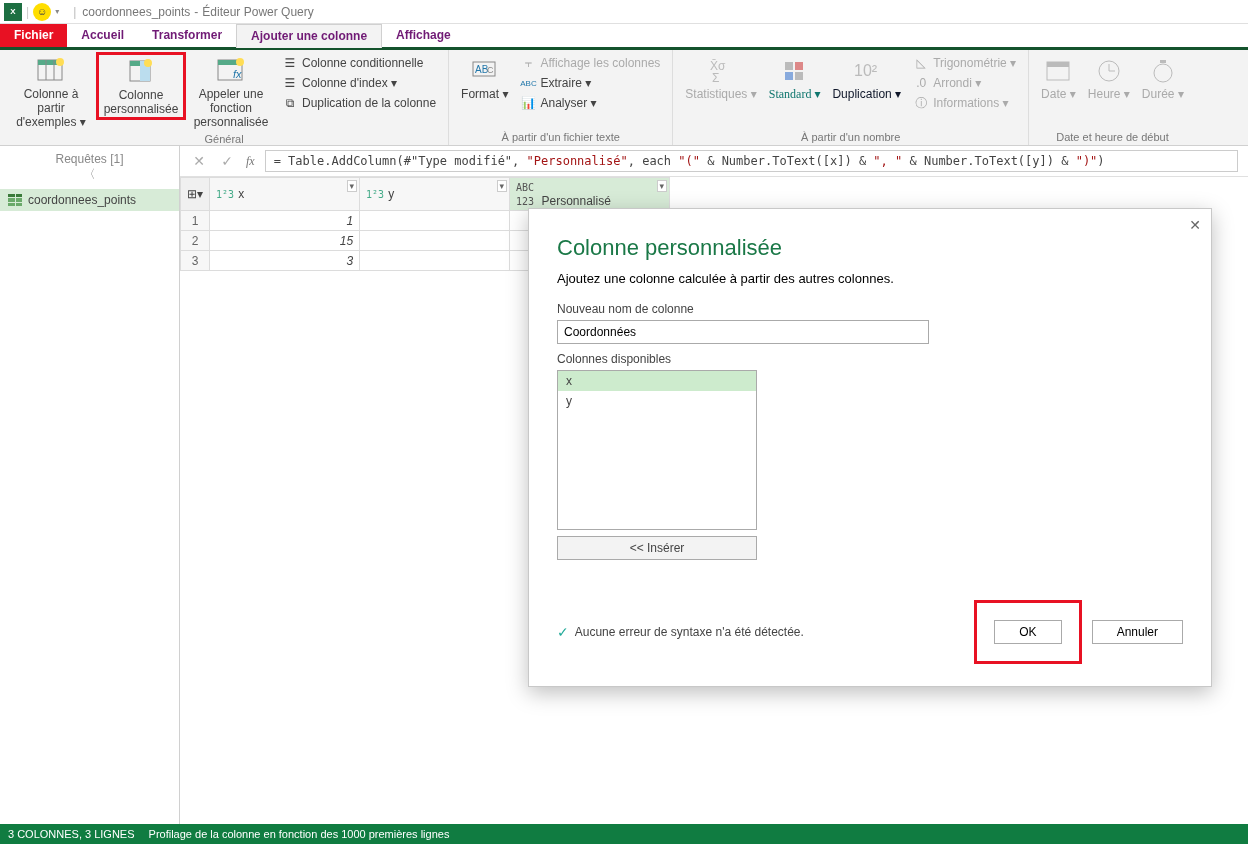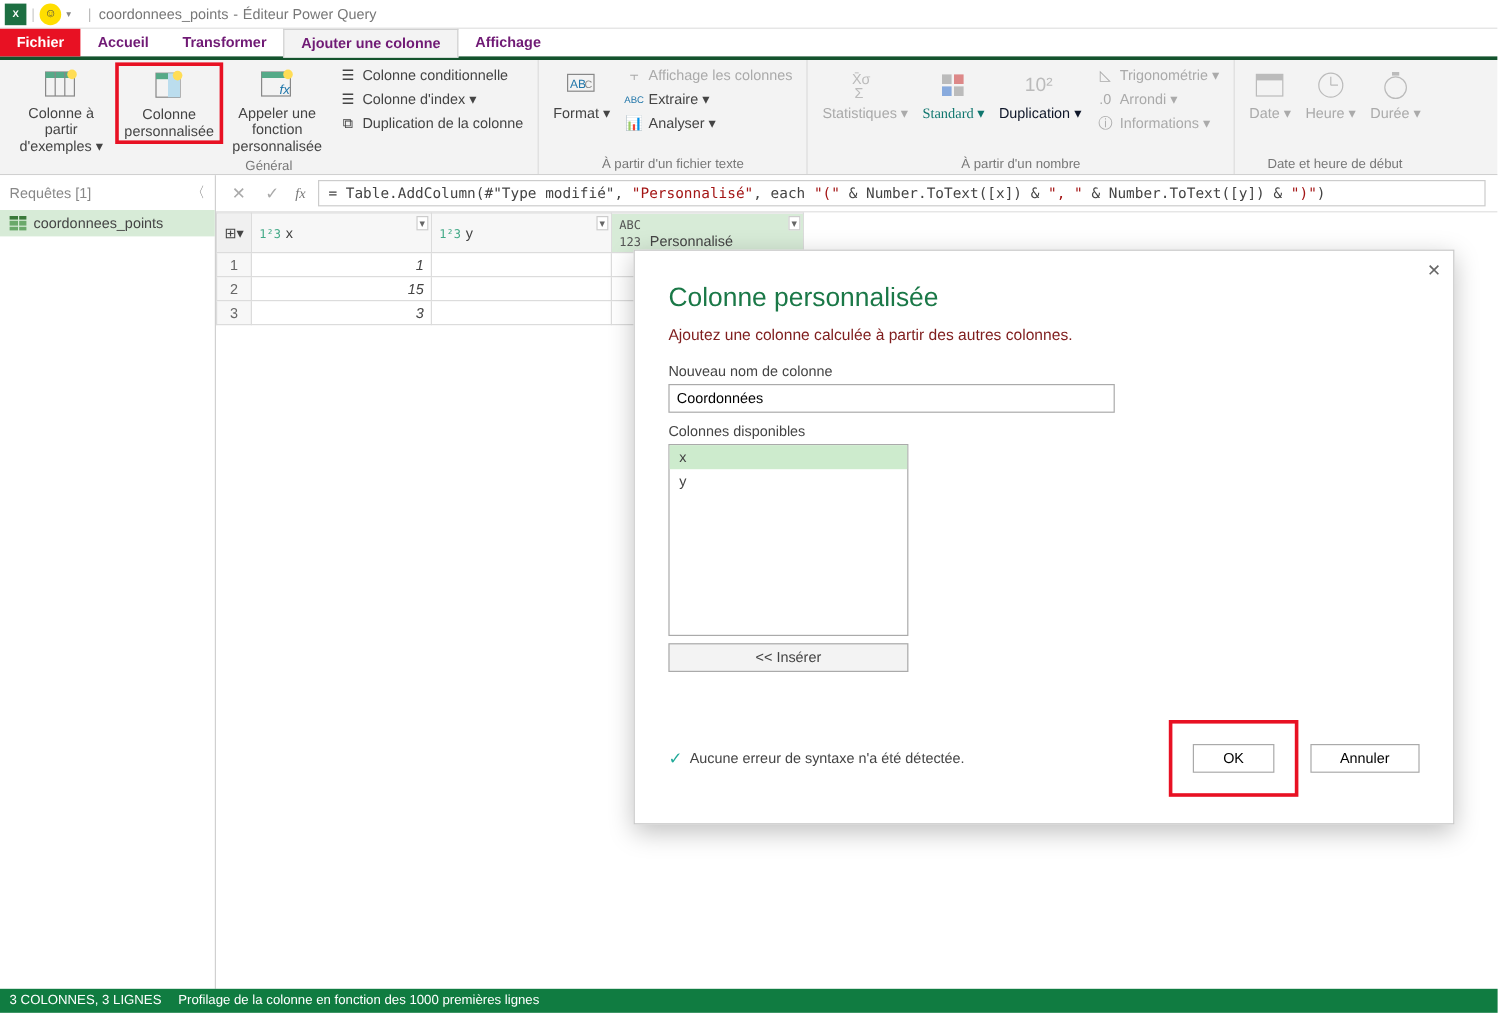--- a/index.html
+++ b/index.html
@@ -28,21 +28,21 @@
   .bigbtn .ico { width: 32px; height: 32px; margin-bottom: 2px; display:flex; align-items:center; justify-content:center; }
   .bigbtn.highlight { border: 3px solid #e81123; padding: 0 4px; }
   .smallbtns { display: flex; flex-direction: column; justify-content: flex-start; gap: 2px; padding: 2px 4px; }
   .smallbtn { display: flex; align-items: center; gap: 4px; cursor: pointer; white-space: nowrap; padding: 1px 2px; }
   .smallbtn.gray { color: #aaa; }
   .smallbtn .ico { width: 16px; height: 16px; display:flex; align-items:center; justify-content:center; }
   
   
   .body { display: flex; height: calc(844px - 24px - 26px - 96px - 20px); }
   .sidebar { width: 180px; border-right: 1px solid #d0d0d0; background: #fff; }
-  .sidebar-head { display:flex; justify-content: space-between; align-items: center; padding: 6px 8px; color: #888; font-size: 12px; }
+  .sidebar-head { display:flex; justify-content: space-between; align-items: center; padding: 6px 8px; color: #888; font-size: 12px; flex-direction: column; }
   .sidebar-item { display:flex; align-items:center; gap:6px; padding: 4px 8px; background: #d7ebd7; cursor:pointer; }
   
   .main { flex: 1; display: flex; flex-direction: column; background: #fff; position: relative; }
   .fbar { display: flex; align-items: center; border-bottom: 1px solid #e0e0e0; padding: 4px 10px; gap: 10px; }
   .fbar .btn { color: #aaa; font-size: 14px; width: 18px; text-align:center; cursor:pointer; }
   .fbar .fx { font-style: italic; color: #777; font-family: "Segoe UI"; }
   .fbar .formula { font-family: Consolas, monospace; border: 1px solid #ccc; padding: 3px 8px; flex: 1; background:#fff; }
   .fbar .formula .str { color: #a31515; }
   
   .gridwrap { display:flex; }
@@ -55,21 +55,21 @@
   .grid td.rownum { background:#f7f7f7; text-align:center; color:#666; width:24px;}
   .grid td.num { text-align: right; font-style: italic; }
   .grid th.colx { width: 150px; }
   .grid th.coly { width: 150px;}
   .grid th.colp { width: 160px; background: #d7ebd7; }
   
   
   .dialog { position: absolute; left: 528px; top: 208px; width: 684px; background: #fff; border: 1px solid #c8c8c8; box-shadow: 0 6px 20px rgba(0,0,0,0.25); padding: 26px 28px 22px; }
   .dialog .close { position: absolute; right: 10px; top: 8px; font-size: 14px; color: #666; cursor:pointer; }
   .dialog h1 { color: #1a7847; font-weight: 300; font-size: 22px; margin-bottom: 10px; }
-  .dialog .sub { color: #7f1d1d; font-size: 13px; margin-bottom: 16px; }
+  .dialog .sub { color: #000000; font-size: 13px; margin-bottom: 16px; }
   .dialog label { display:block; margin: 8px 0 4px; color:#444; font-size:12px; }
   .dialog .row2 { display:flex; gap: 18px; }
   .dialog .colL { flex: 1; display:flex; flex-direction:column; }
   .dialog .colR { width: 200px; display:flex; flex-direction:column;}
   .dialog input[type=text] { border:1px solid #aaa; padding: 4px 6px; font-size:12px; width: 372px; }
   .dialog .formula-box { border:1px solid #aaa; height: 160px; padding: 4px 6px; font-family: Consolas, monospace; font-size: 12px; background:#fff; }
   .dialog .formula-box .sel { background: #b5d5ff; }
   .dialog .formula-box .str { color: #a31515; }
   .dialog .list { border:1px solid #aaa; height: 160px; background:#fff; }
   .dialog .list div { padding: 3px 8px; cursor:pointer; }

